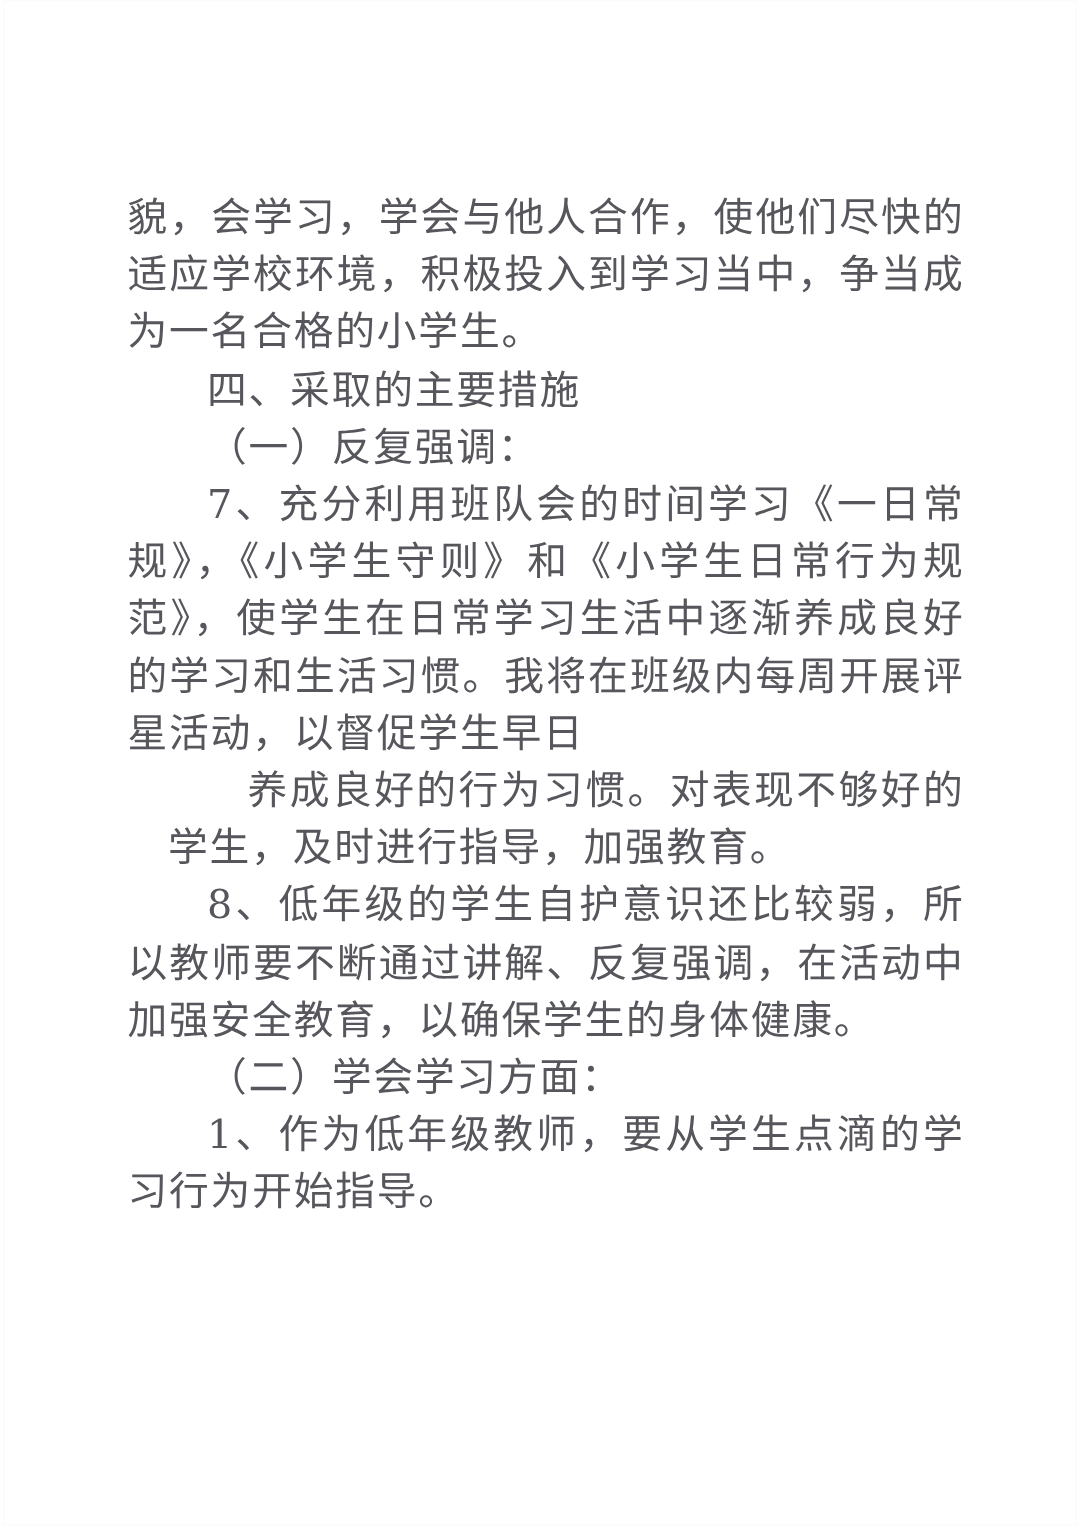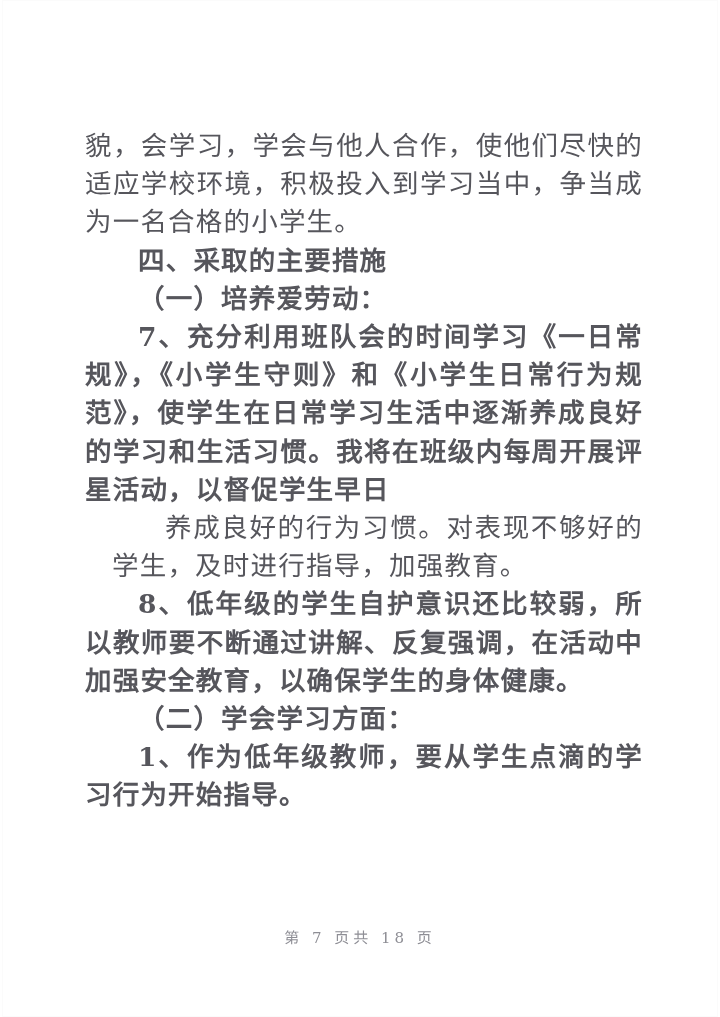--- a/index.html
+++ b/index.html
@@ -34,21 +34,20 @@
     color: #56565c;
     letter-spacing: 1.2px;
     text-align: justify;
     text-justify: inter-character;
     word-break: break-all;
     font-weight: 400;
     -webkit-font-smoothing: antialiased;
   }
   .para.indent {
     text-indent: 2em;
-    font-weight: bold;
   }
   .para.block-indent {
     padding-left: 27px;
     width: 531px;
     text-indent: 2em;
   }
   .para.noindent {
     text-indent: 0;
   }
   .footer {
@@ -67,25 +66,22 @@
   }
 </style>
 </head>
 <body>
 
 <div class="page">
 
   <div class="doc-body">
       <p class="para noindent">貌，会学习，学会与他人合作，使他们尽快的适应学校环境，积极投入到学习当中，争当成为一名合格的小学生。</p>
       <p class="para indent">四、采取的主要措施</p>
-      <p class="para indent">（一）培养爱劳动：</p>
+      <p class="para indent">（一）反复强调：</p>
       <p class="para indent">7、充分利用班队会的时间学习《一日常规》，《小学生守则》和《小学生日常行为规范》，使学生在日常学习生活中逐渐养成良好的学习和生活习惯。我将在班级内每周开展评星活动，以督促学生早日</p>
       <p class="para block-indent">养成良好的行为习惯。对表现不够好的学生，及时进行指导，加强教育。</p>
       <p class="para indent">8、低年级的学生自护意识还比较弱，所以教师要不断通过讲解、反复强调，在活动中加强安全教育，以确保学生的身体健康。</p>
       <p class="para indent">（二）学会学习方面：</p>
       <p class="para indent">1、作为低年级教师，要从学生点滴的学习行为开始指导。</p>
     </div>
 
-  <div class="footer">
-    <span class="footer-text">第 7 页共 18 页</span>
-  </div>
 
 </div>
 
 </body></html>

